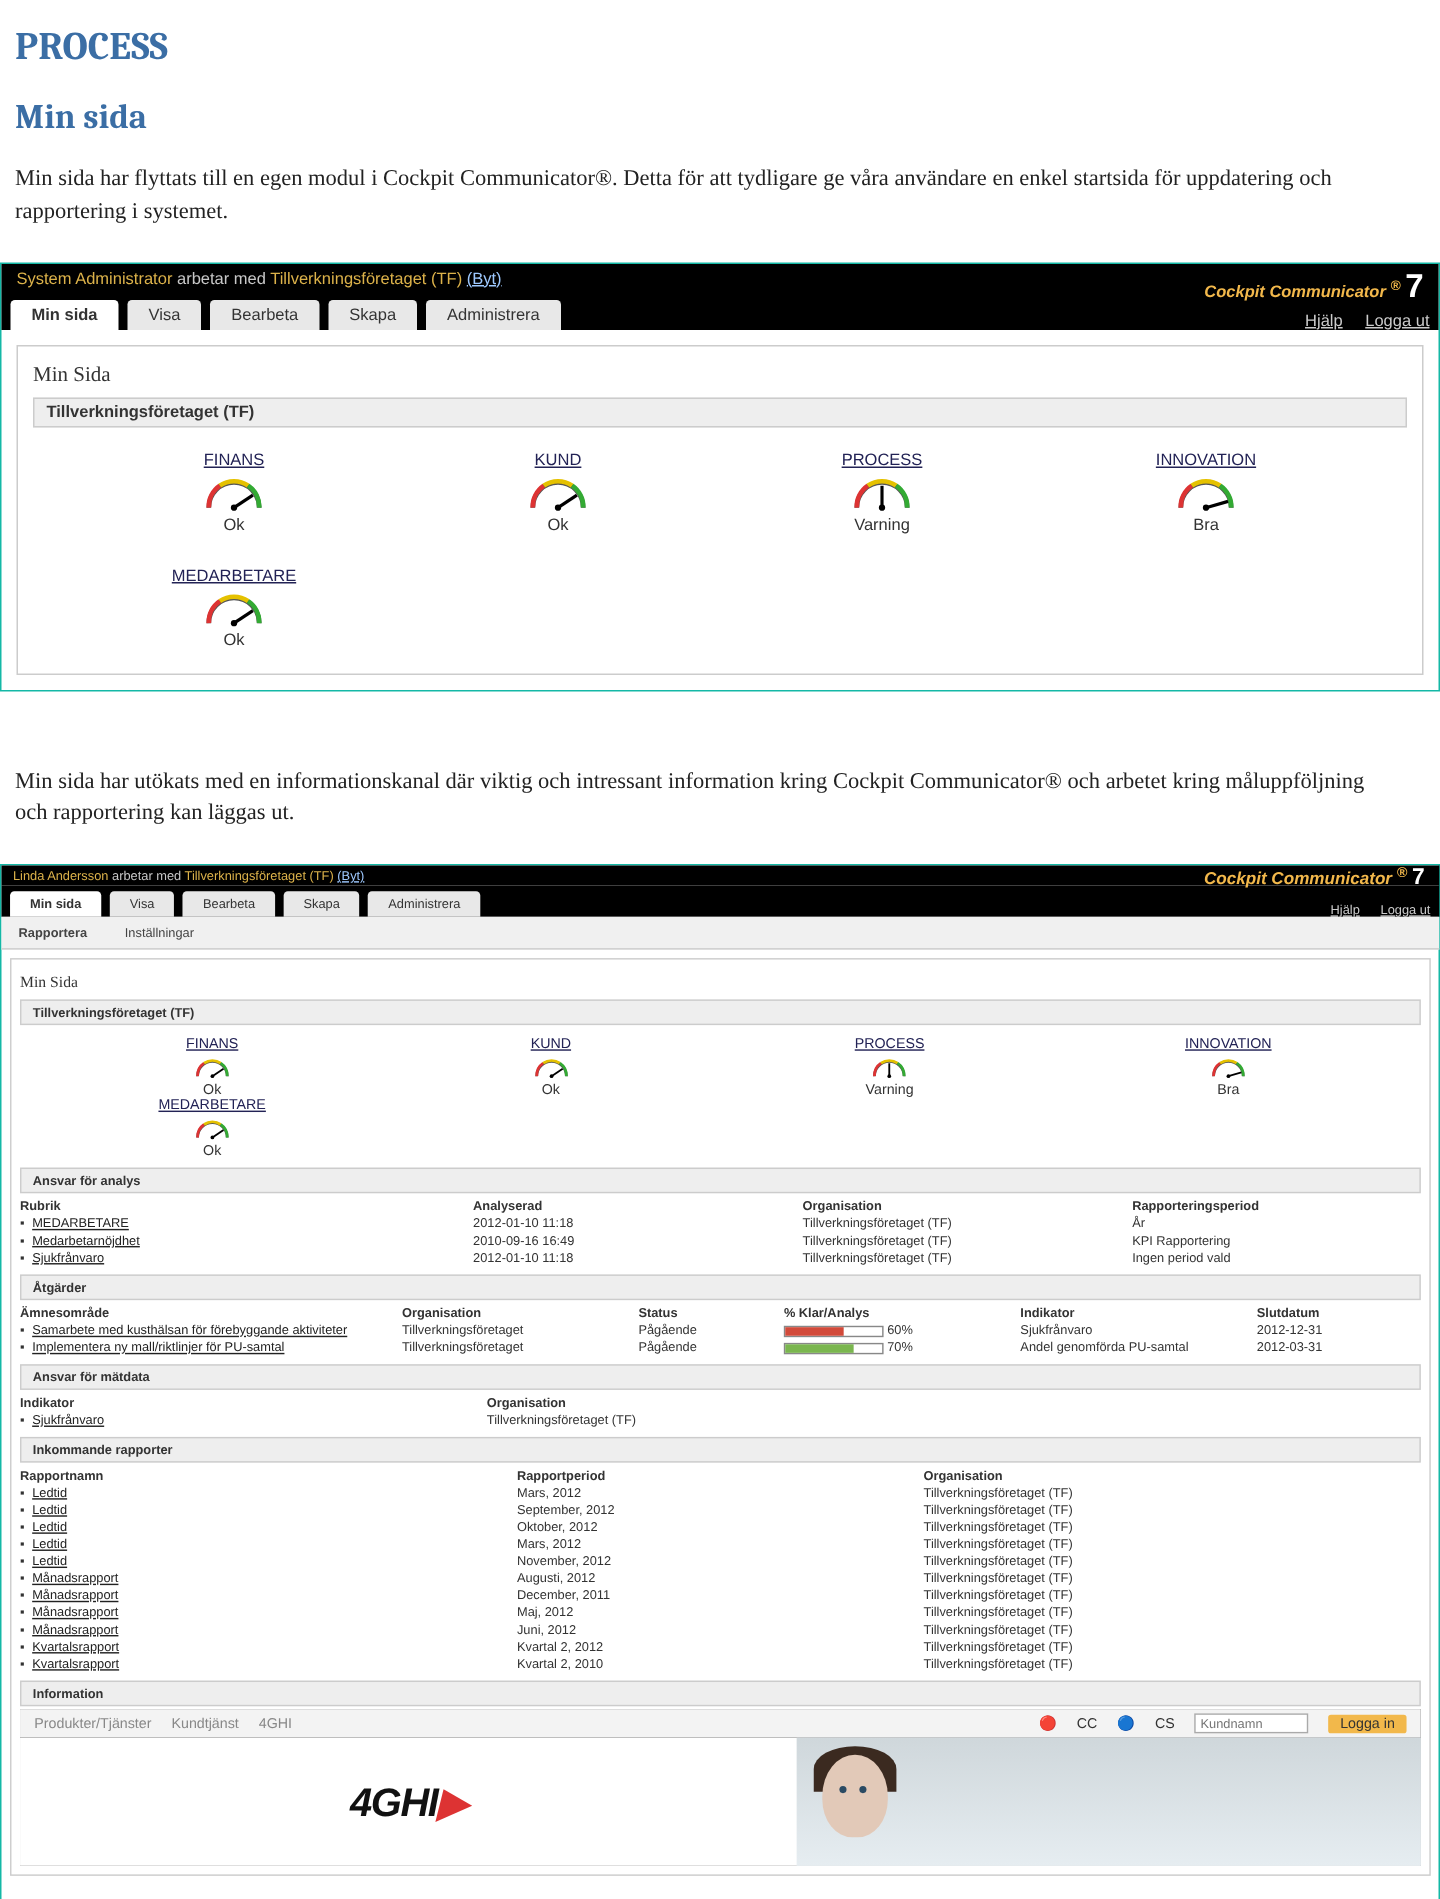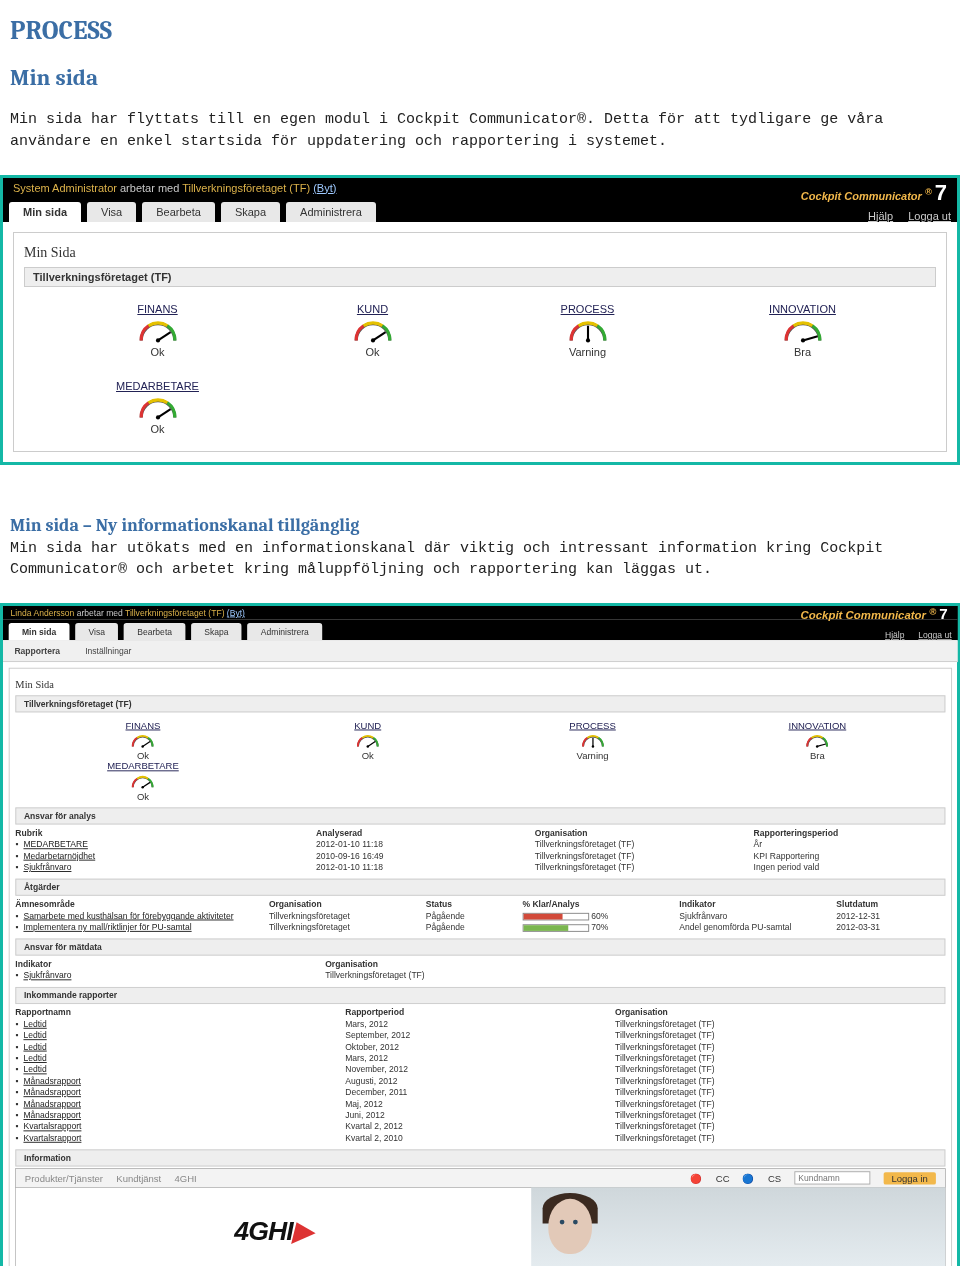--- a/index.html
+++ b/index.html
@@ -1,24 +1,24 @@
 <!DOCTYPE html>
 <html><head>
 <meta charset="utf-8">
 <style>
 *{box-sizing:border-box;margin:0;padding:0}
 body{font-family:Cambria,Georgia,serif;background:#fff;color:#333;font-size:13px;width:960px}
 .doc{padding:10px 30px 0 10px}
 .h1{color:#3b6ea5;font-size:26px;font-weight:700;margin:6px 0 18px}
 .h2{color:#3b6ea5;font-size:23px;font-weight:700;margin:0 0 18px}
 .h3{color:#3b6ea5;font-size:18px;font-weight:700;margin:0 0 2px}
-.body{font-family:Liberation Mono, monospace;font-size:15px;line-height:1.45;color:#222;margin-bottom:22px}
-
-
-.shot{border:3px solid #14b8a6;margin:0 0 40px 0;font-family:Tahoma,Arial,sans-serif;font-size:11px;color:#333}
+.body{font-family:Liberation Serif, serif;font-size:15px;line-height:1.45;color:#222;margin-bottom:22px}
+
+
+.shot{border:1px solid #14b8a6;margin:0 0 40px 0;font-family:Tahoma,Arial,sans-serif;font-size:11px;color:#333}
 .shot.small{font-size:9px}
 .blackbar{background:#000;color:#c8c8c8;padding:4px 10px;position:relative}
 .blackbar .brand{position:absolute;right:10px;top:2px;color:#f2b84b;font-weight:700;font-style:italic}
 .blackbar .brand .seven{color:#fff;font-style:normal}
 .blackbar .user{color:#dcb24a}
 .blackbar .byt{text-decoration:underline;color:#9ec9ff}
 .tabs{background:#000;padding:0 6px}
 .tabrow{display:flex;gap:6px;align-items:flex-end}
 .tab{background:#e8e8e8;border-radius:3px 3px 0 0;padding:4px 14px;color:#333;margin-top:4px}
 .tab.active{background:#fff;font-weight:700}
@@ -176,21 +176,20 @@
         <div class="gstatus">Ok</div>
       </div>
       <div></div>
         <div></div>
         <div></div>
     </div>
   </div>
 </div>
 
 <div class="doc">
-  <div class="h3">Min sida – Ny informationskanal tillgänglig</div>
   <div class="body">Min sida har utökats med en informationskanal där viktig och intressant information kring Cockpit Communicator® och arbetet kring måluppföljning och rapportering kan läggas ut.</div>
 </div>
 
 <div class="shot small">
  <div class="shrink-95">
   <div class="blackbar" style="font-size:9px;padding:2px 8px">
     <span class="user">Linda Andersson</span><span> arbetar med </span><span class="user">Tillverkningsföretaget (TF)</span>
     <span class="byt">(Byt)</span>
     <span class="brand" style="font-size:12px;top:0"><span>Cockpit Communicator</span> <sup>®</sup> <span class="seven" style="font-size:16px">7</span></span>
   </div>

